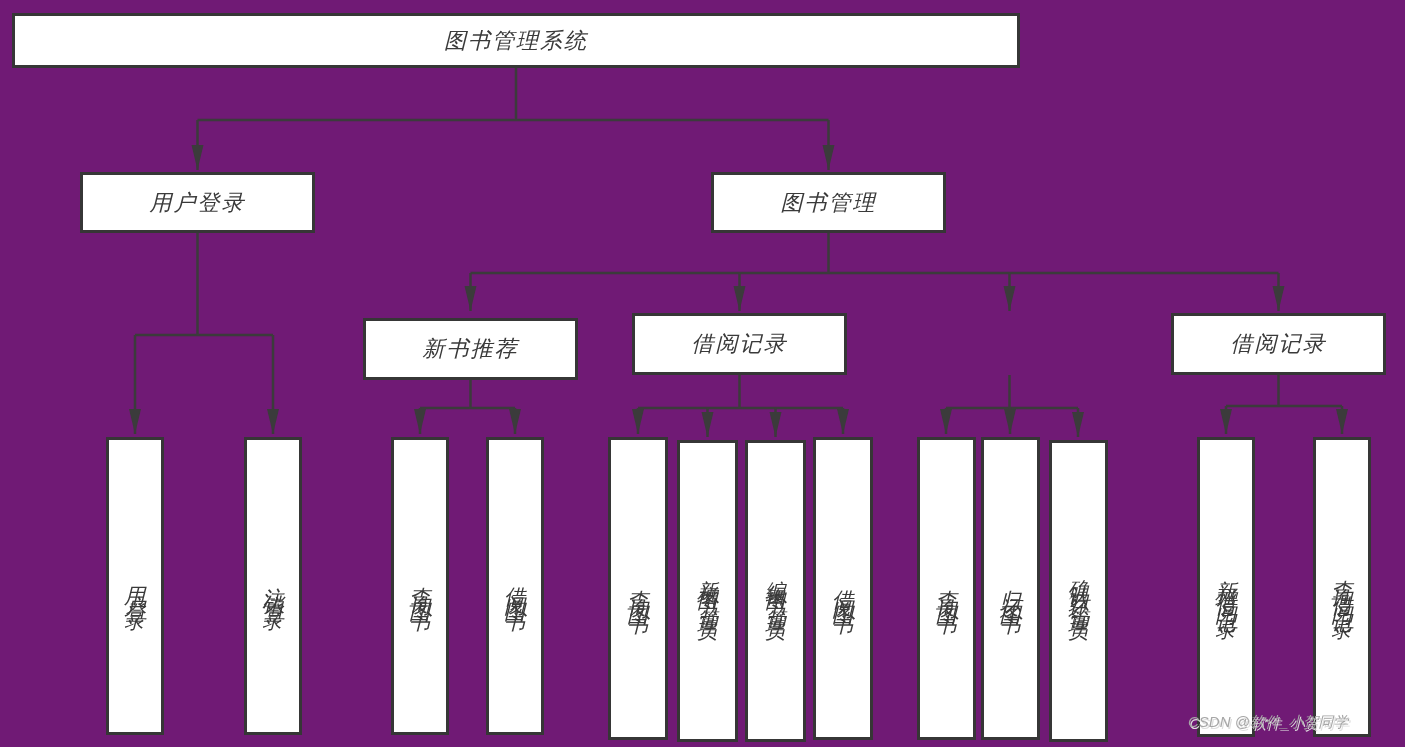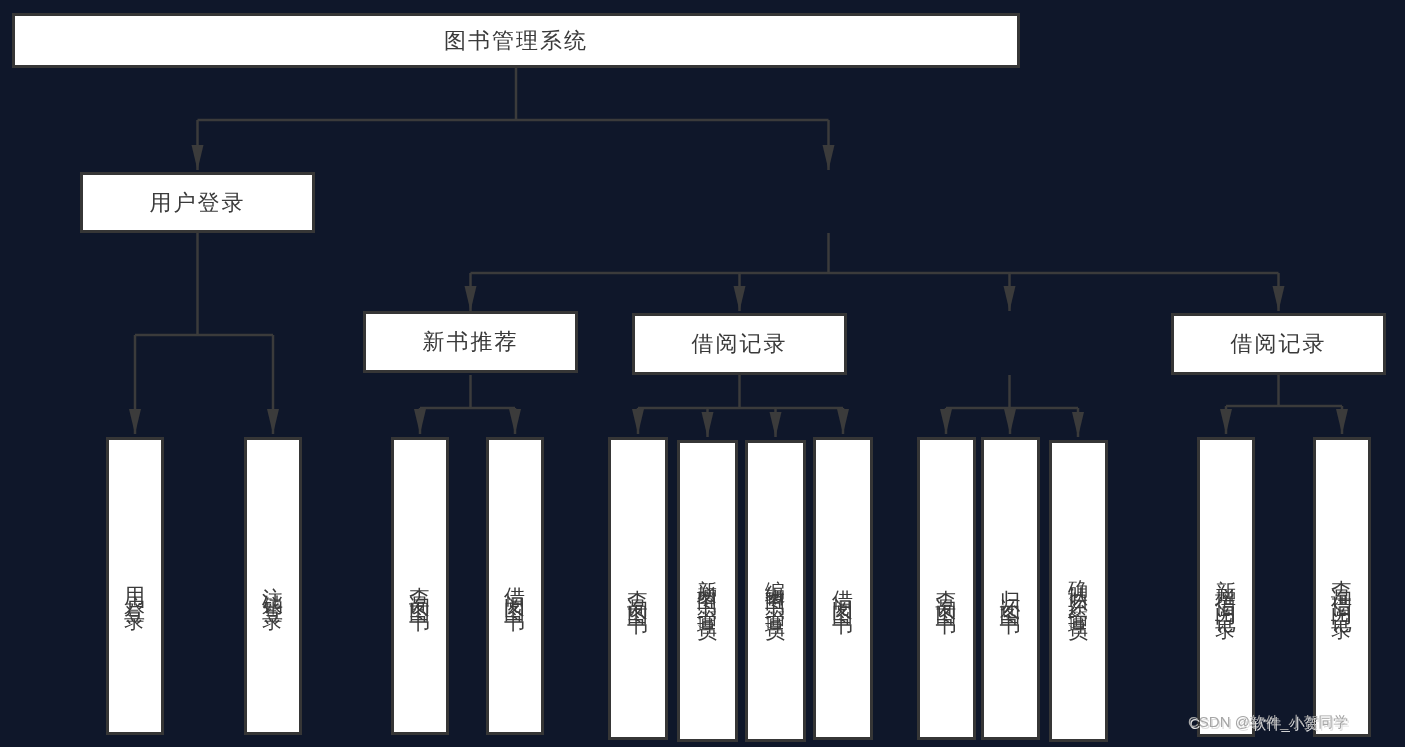--- a/index.html
+++ b/index.html
@@ -1,22 +1,23 @@
 <!DOCTYPE html>
 <html><head>
 <meta charset="utf-8">
 <style>
   html, body { margin: 0; padding: 0; background: #ffffff; }
   .canvas {
     position: relative;
     width: 1405px;
     height: 747px;
-    background: #0f172a;
+    background: #701a75;
     overflow: hidden;
     font-family: "Liberation Sans", sans-serif;
+    font-style: italic;
   }
   .connector-layer {
     position: absolute;
     left: 0; top: 0;
     width: 1405px; height: 747px;
     pointer-events: none;
   }
   .node {
     position: absolute;
     box-sizing: border-box;
@@ -92,22 +93,25 @@
     </g>
   </svg>
 
   <div class="node hbox" style="left:12px; top:13px; width:1008px; height:55px;">
     <span>图书管理系统</span>
   </div>
 
   <div class="node hbox" style="left:80px; top:172px; width:235px; height:61px;">
     <span>用户登录</span>
   </div>
+  <div class="node hbox" style="left:711px; top:172px; width:235px; height:61px;">
+    <span>图书管理</span>
+  </div>
 
-  <div class="node hbox" style="left:363px; top:311px; width:215px; height:62px;text-align:right;">
+  <div class="node hbox" style="left:363px; top:318px; width:215px; height:62px;text-align:right;">
     <span>新书推荐</span>
   </div>
   <div class="node hbox" style="left:632px; top:313px; width:215px; height:62px;">
     <span>借阅记录</span>
   </div>
   <div class="node hbox" style="left:1171px; top:313px; width:215px; height:62px;">
     <span>借阅记录</span>
   </div>
 
   <div class="node vbox" style="left:106px; top:437px; width:58px; height:298px;">

